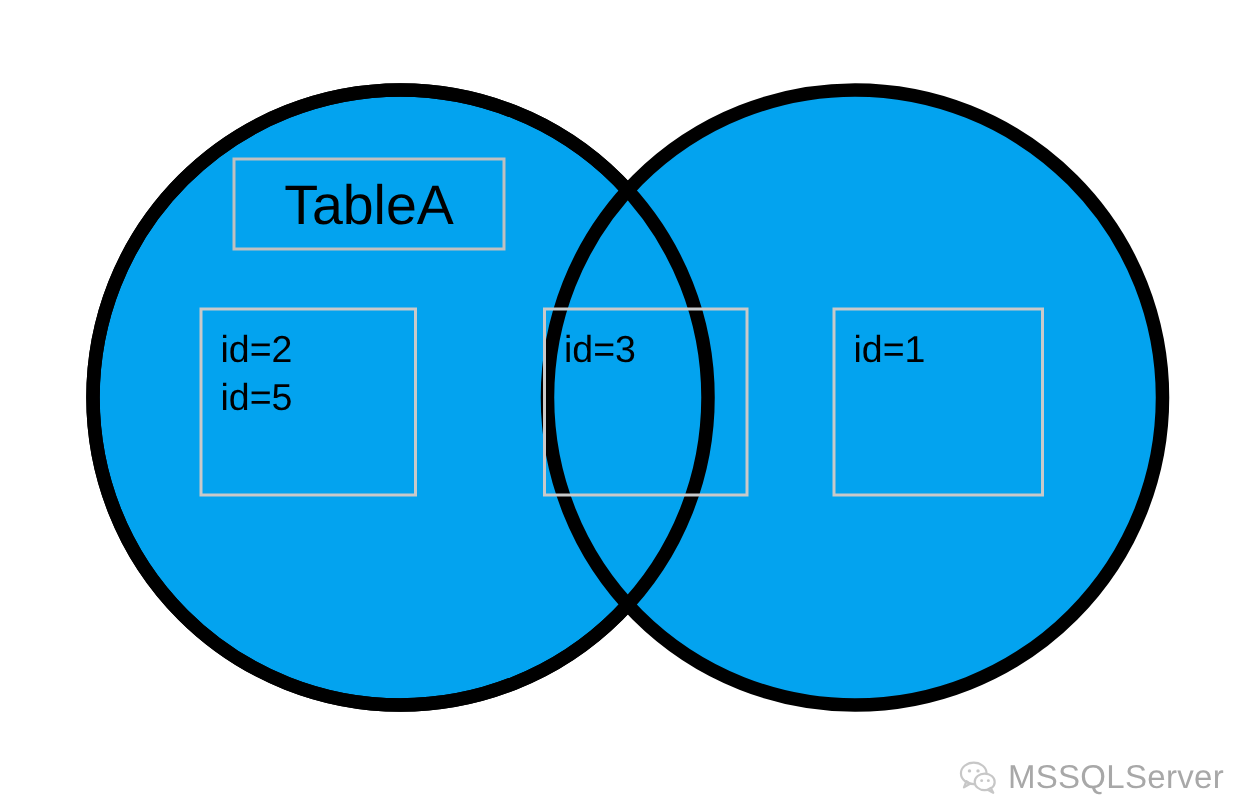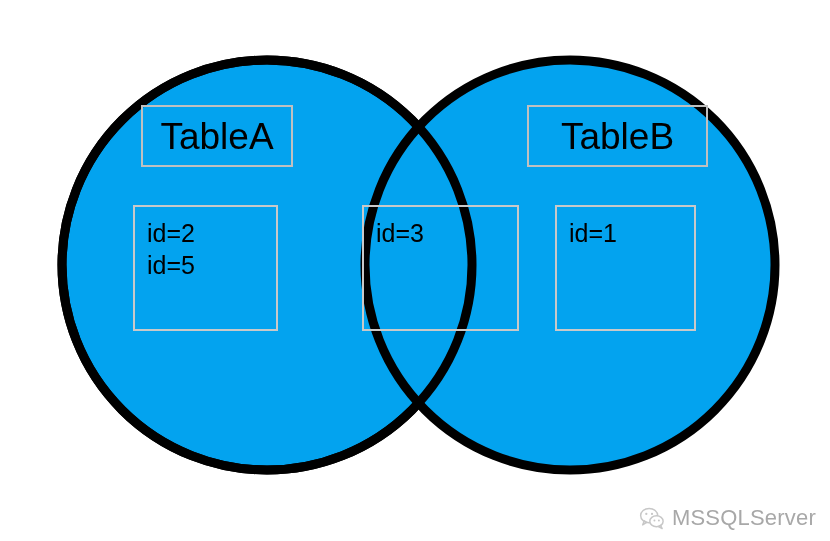--- a/index.html
+++ b/index.html
@@ -49,25 +49,25 @@
     background: transparent;
     padding: 10px 0 13px 12px;
   }
   .data-box .data-line {
     font-size: 25px;
     color: #000000;
     line-height: 1.28;
     white-space: nowrap;
   }
 
-  #table-a-box { left: 141px; top: 105px; width: 152px; height: 62px; }
+  #table-a-box { left: 155px; top: 105px; width: 182px; height: 62px; }
   #table-b-box { left: 527px; top: 105px; width: 181px; height: 62px; }
 
   #left-data-box   { left: 133px; top: 205px; width: 145px; height: 126px; }
-  #center-data-box { left: 362px; top: 205px; width: 157px; height: 126px; }
+  #center-data-box { left: 362px; top: 205px; width: 137px; height: 126px; }
   #right-data-box  { left: 555px; top: 205px; width: 141px; height: 126px; }
 
   #watermark {
     position: absolute;
     right: 14px;
     bottom: 10px;
     display: flex;
     align-items: center;
     gap: 7px;
   }
@@ -92,23 +92,20 @@
   <svg id="venn-svg" viewBox="0 0 830 541">
     <circle cx="267" cy="265" r="205" fill="#03A3EF" stroke="#000000" stroke-width="9"></circle>
     <circle cx="570" cy="265" r="205" fill="#03A3EF" stroke="#000000" stroke-width="9"></circle>
     <circle cx="267" cy="265" r="205" fill="none" stroke="#000000" stroke-width="9"></circle>
   </svg>
 
   <div class="label-box" id="table-a-box">
     <span class="title-text">TableA</span>
   </div>
 
-  <div class="label-box" id="table-b-box">
-    <span class="title-text">TableB</span>
-  </div>
 
   <div class="data-box" id="left-data-box">
     <div class="data-line">id=2</div>
     <div class="data-line">id=5</div>
   </div>
 
   <div class="data-box" id="center-data-box">
     <div class="data-line">id=3</div>
   </div>
 

